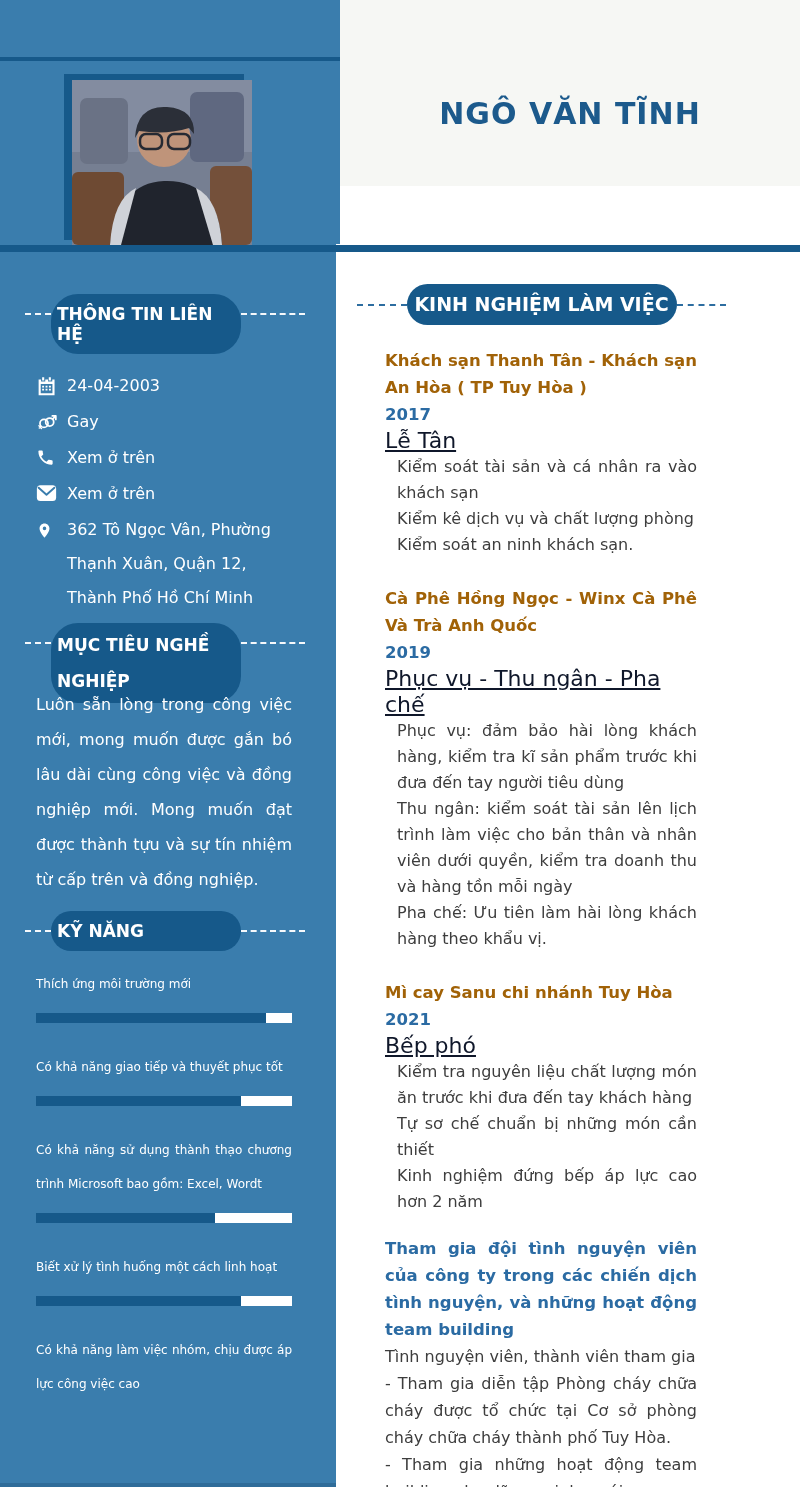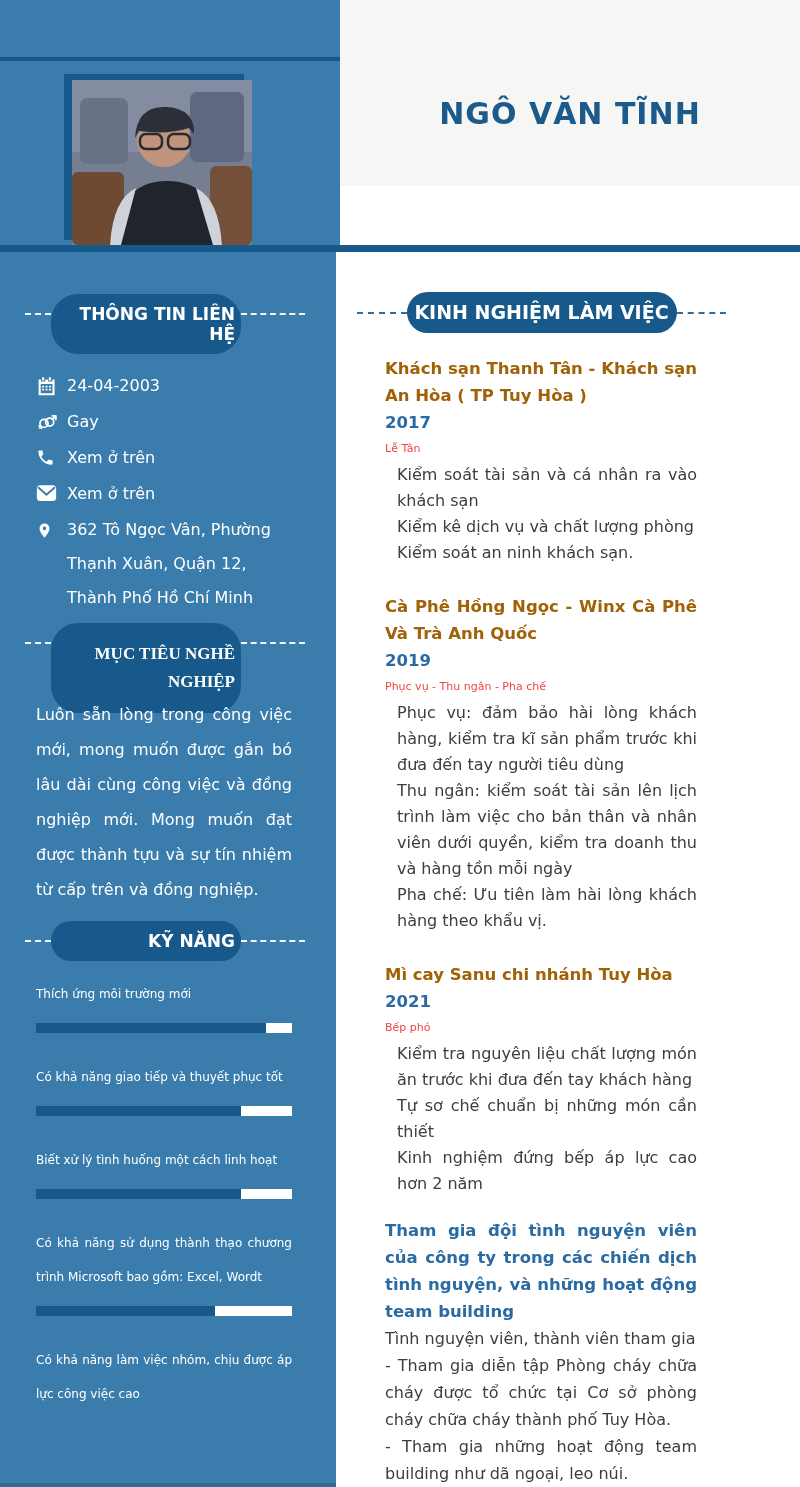--- a/index.html
+++ b/index.html
@@ -26,49 +26,49 @@
   .photo { position:absolute; left:72px; top:19px; width:180px; height:165px; overflow:hidden; }
   .photo svg { display:block; }
   
   .sidebar { position:absolute; left:0; top:252px; width:336px; height:1235px;
     background:#3a7dad; border-bottom:4px solid #2f6c99; color:#fff; }
   .sb-section-header { display:flex; align-items:flex-start; margin:0 31px 0 25px; }
   .sb-dash { border-top:2px dashed rgba(255,255,255,.95); margin-top:19px; }
   .sb-dash.left { width:26px; }
   .sb-dash.right { flex:1; }
   .sb-pill { background:#16598a; color:#fff; font-weight:bold; font-size:17px;
-    text-align:right; border-radius:27px; width:190px; padding:10px 6px; line-height:20px; }
-  .sb-pill.two-line { line-height:28px; padding:17px 6px; position:relative; z-index:1;font-family:Liberation Serif, serif; }
+    text-align:left; border-radius:27px; width:190px; padding:10px 6px; line-height:20px; }
+  .sb-pill.two-line { line-height:36px; padding:4px 6px; position:relative; z-index:1; }
   .contact-list { margin:15px 40px 0 36px; }
   .contact-row { display:flex; margin-bottom:2px; }
   .contact-icon { width:22px; flex:0 0 22px; margin-right:9px; padding-top:7px; }
   .contact-icon svg { display:block; }
   .contact-text { font-size:16px; line-height:34px; }
   .sb-paragraph { margin:14px 44px 0 36px; font-size:16px; line-height:35px;
     text-align:justify; position:relative; z-index:2; }
   .sb-paragraph.overlap { margin-top:-16px; }
   .skills { margin:16px 44px 0 36px; }
   .skill-label { font-size:12px; line-height:34px; text-align:justify; }
   .skill-bar { height:10px; background:#ffffff; margin-top:12px; margin-bottom:27px; }
   .skill-fill { height:100%; background:#16598a; }
   .mt-contact { margin-top:42px; }
   .mt-objective { margin-top:8px; }
   .mt-skills { margin-top:14px; }
   
-  .main { position:absolute; left:336px; top:252px; width:404px; height:1235px; background:#ffffff; }
+  .main { position:absolute; left:336px; top:244px; width:404px; height:1235px; background:#ffffff; }
   .main-section-header { display:flex; align-items:center; margin:40px 14px 0 21px; }
   .main-dash { flex:1; border-top:2px dashed #2d6da0; }
   .main-pill { background:#16598a; color:#fff; font-weight:bold; font-size:19px;
     text-align:center; border-radius:27px; width:270px; padding:10px 6px; line-height:21px; }
   .main-section-header.activities { margin-top:48px; }
   .job { margin:22px 43px 0 49px; }
   .job + .job { margin-top:27px; }
   .job-company { color:#a16207; font-weight:bold; font-size:16.5px; line-height:27px; text-align:justify; }
   .job-year { color:#2b6ba3; font-weight:bold; font-size:16.5px; line-height:27px; }
-  .job-role { color:#ef4444; font-size:11px; line-height:26px; }
+  .job-role { color:#0f172a; font-size:22px; line-height:26px;text-decoration:underline; }
   .job-detail { color:#3d3d3d; font-size:16px; line-height:26px; padding-left:12px; text-align:justify; }
   .activity { margin:20px 43px 0 49px; }
   .activity-heading { color:#2b6ba3; font-weight:bold; font-size:16.5px; line-height:27px; text-align:justify; }
   .activity-line { color:#3d3d3d; font-size:16px; line-height:27px; text-align:justify; }
 </style>
 </head>
 <body>
 
 <div class="top-band"></div>
 
@@ -177,29 +177,29 @@
           <div class="skill-fill" style="width: 90%;"></div>
         </div>
     </div>
     <div class="skill">
       <div class="skill-label">Có khả năng giao tiếp và thuyết phục tốt</div>
       <div class="skill-bar">
           <div class="skill-fill" style="width: 80%;"></div>
         </div>
     </div>
     <div class="skill">
+      <div class="skill-label">Có khả năng sử dụng thành thạo chương trình Microsoft bao gồm: Excel, Wordt</div>
+      <div class="skill-bar">
+          <div class="skill-fill" style="width: 70%;"></div>
+        </div>
+    </div>
+    <div class="skill">
       <div class="skill-label">Biết xử lý tình huống một cách linh hoạt</div>
       <div class="skill-bar">
           <div class="skill-fill" style="width: 80%;"></div>
-        </div>
-    </div>
-    <div class="skill">
-      <div class="skill-label">Có khả năng sử dụng thành thạo chương trình Microsoft bao gồm: Excel, Wordt</div>
-      <div class="skill-bar">
-          <div class="skill-fill" style="width: 70%;"></div>
         </div>
     </div>
     <div class="skill">
       <div class="skill-label">Có khả năng làm việc nhóm, chịu được áp lực công việc cao</div>
 
     </div>
   </div>
 
 </div>
 

